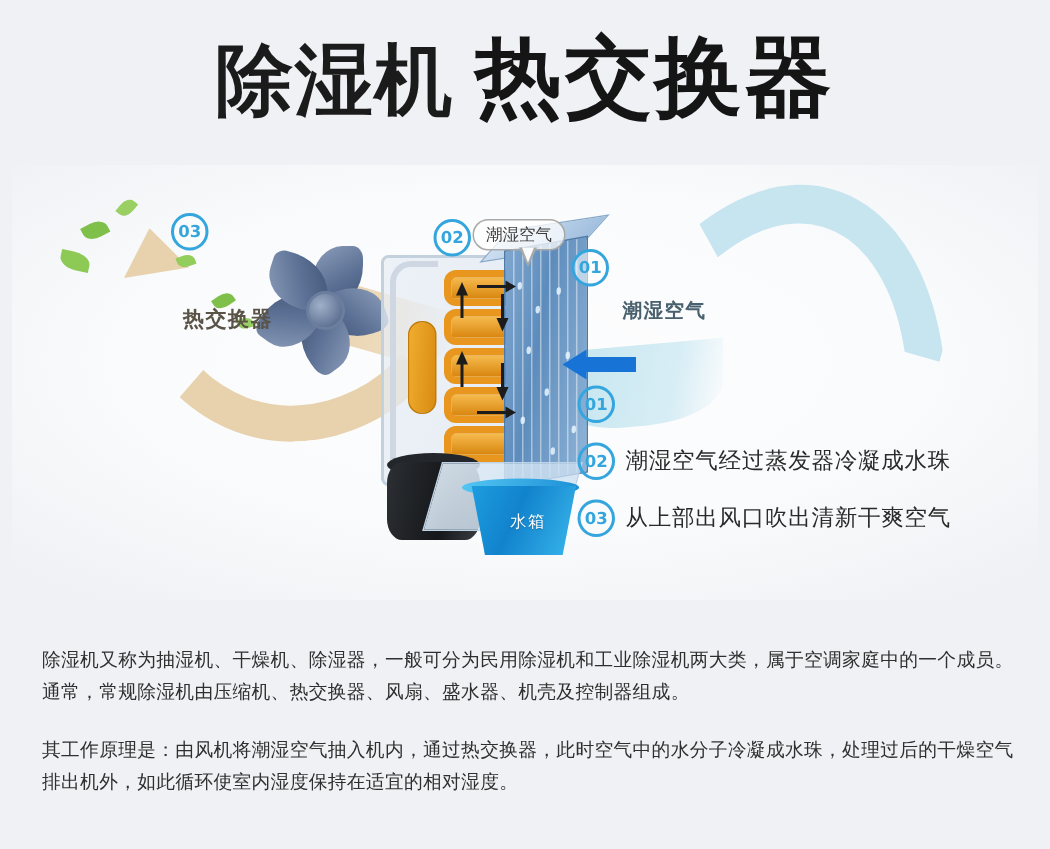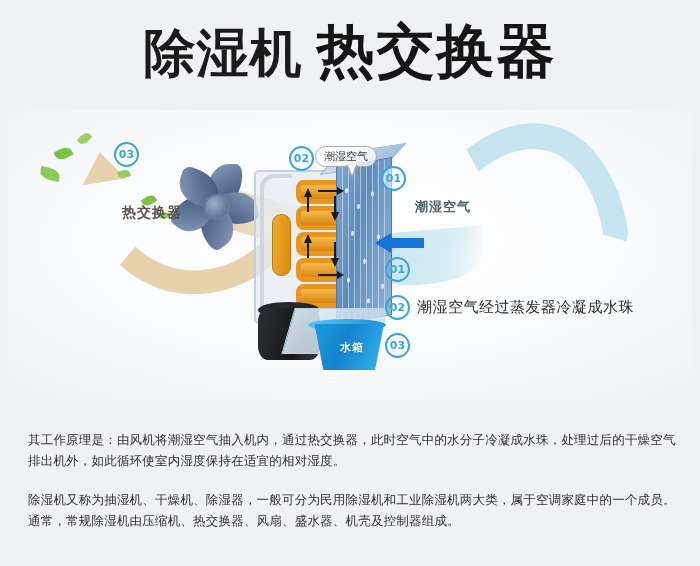--- a/index.html
+++ b/index.html
@@ -330,21 +330,21 @@
     left: 60px; top: 163px;
     width: 78px; height: 12px;
     background: linear-gradient(100deg,#55c6f2,#1a8fd6);
     border-radius: 50%;
   }
   .tank-label {
     position: absolute;
     left: 92px; top: 184px;
     color: #ffffff;
     font-size: 11px;
-    font-weight: bold;
+    font-weight: normal;
     letter-spacing: 1px;
     text-shadow: 0 1px 1px rgba(0,0,0,.25);
   }
 
   
   .badge {
     position: absolute;
     width: 21px; height: 21px;
     border-radius: 50%;
     border: 2px solid #35a6dd;
@@ -570,21 +570,22 @@
   <div class="steps">
     <div class="step">
       <div class="step-badge">01</div>
     </div>
     <div class="step">
       <div class="step-badge">02</div>
       <div class="step-text">潮湿空气经过蒸发器冷凝成水珠</div>
     </div>
     <div class="step">
       <div class="step-badge">03</div>
+      <div class="step-text">从上部出风口吹出清新干爽空气</div>
     </div>
   </div>
 
 </div>
 
 <div class="body-copy">
+  <p class="para">除湿机又称为抽湿机、干燥机、除湿器，一般可分为民用除湿机和工业除湿机两大类，属于空调家庭中的一个成员。通常，常规除湿机由压缩机、热交换器、风扇、盛水器、机壳及控制器组成。</p>
   <p class="para">其工作原理是：由风机将潮湿空气抽入机内，通过热交换器，此时空气中的水分子冷凝成水珠，处理过后的干燥空气排出机外，如此循环使室内湿度保持在适宜的相对湿度。</p>
-  <p class="para">除湿机又称为抽湿机、干燥机、除湿器，一般可分为民用除湿机和工业除湿机两大类，属于空调家庭中的一个成员。通常，常规除湿机由压缩机、热交换器、风扇、盛水器、机壳及控制器组成。</p>
 </div>
 
 </body></html>

